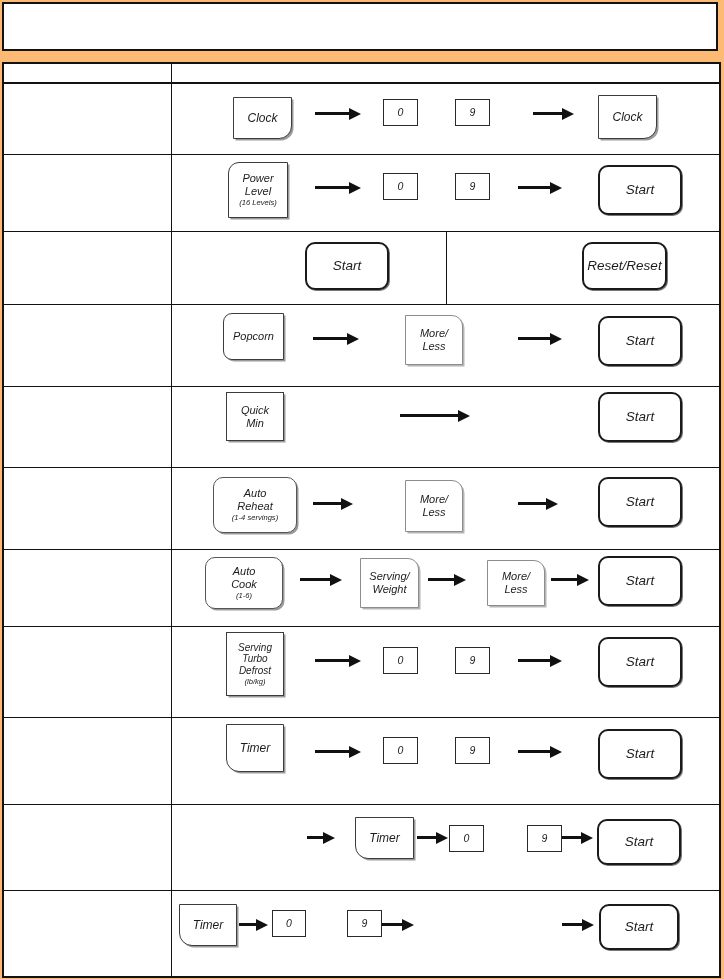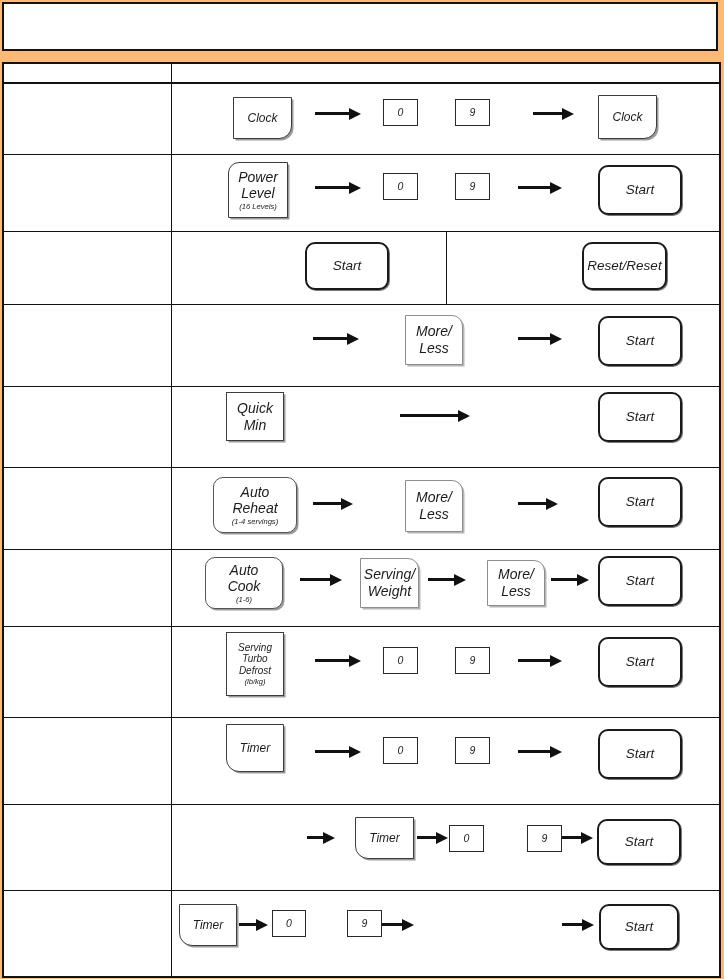--- a/index.html
+++ b/index.html
@@ -14,21 +14,21 @@
   .row.header{border-bottom:2px solid #121212;}
   .col-div{position:absolute;left:167px;top:0;bottom:0;width:0;border-left:1.7px solid #121212;}
   .mid-div{position:absolute;left:442px;top:0;bottom:0;width:0;border-left:1.5px solid #121212;}
 
   
   .pad{position:absolute;background:#fff;border:1.4px solid #3c3c3c;
        box-shadow:2px 2px 0 -0.5px #9a9a9a;
        display:flex;flex-direction:column;align-items:center;justify-content:center;
        text-align:center;}
   .pad.gray{border-color:#8d8d8d;box-shadow:2px 2px 0 -0.5px #b5b5b5;}
-  .lbl{font-style:italic;font-size:14px;line-height:1.18;white-space:pre-line;}
+  .lbl{font-style:italic;font-size:11px;line-height:1.18;white-space:pre-line;}
   .lbl.big{font-size:12px;}
   .sub{font-style:italic;font-size:7.6px;line-height:1.1;white-space:pre-line;margin-top:1px;}
 
   
   .rbtn{position:absolute;background:#fff;border:2.4px solid #1a1a1a;border-radius:10px;
         box-shadow:1px 1px 0 #777;
         display:flex;align-items:center;justify-content:center;}
   .rbtn .lbl{font-size:13.5px;white-space:nowrap;}
 
   
@@ -111,20 +111,23 @@
       <div class="rbtn" style="left:301px;top:10px;width:80px;height:44px">
         <span class="lbl">Start</span>
       </div>
       <div class="rbtn" style="left:578px;top:10px;width:81px;height:44px">
         <span class="lbl">Reset/Reset</span>
       </div>
     </div>
 
     <div class="row" style="height:82px">
       <div class="col-div"></div>
+      <div class="pad" style="left:219px;top:8px;width:59px;height:45px;border-radius:9px 0 0 9px">
+        <span class="lbl">Popcorn</span>
+      </div>
       <div class="arrow" style="left:309px;top:27px;width:46px">
           <i class="shaft"></i>
           <i class="head"></i>
         </div>
       <div class="pad gray" style="left:401px;top:10px;width:56px;height:48px;border-radius:0 11px 0 0">
         <span class="lbl">More/
 Less</span>
       </div>
       <div class="arrow" style="left:514px;top:27px;width:44px">
           <i class="shaft"></i>

